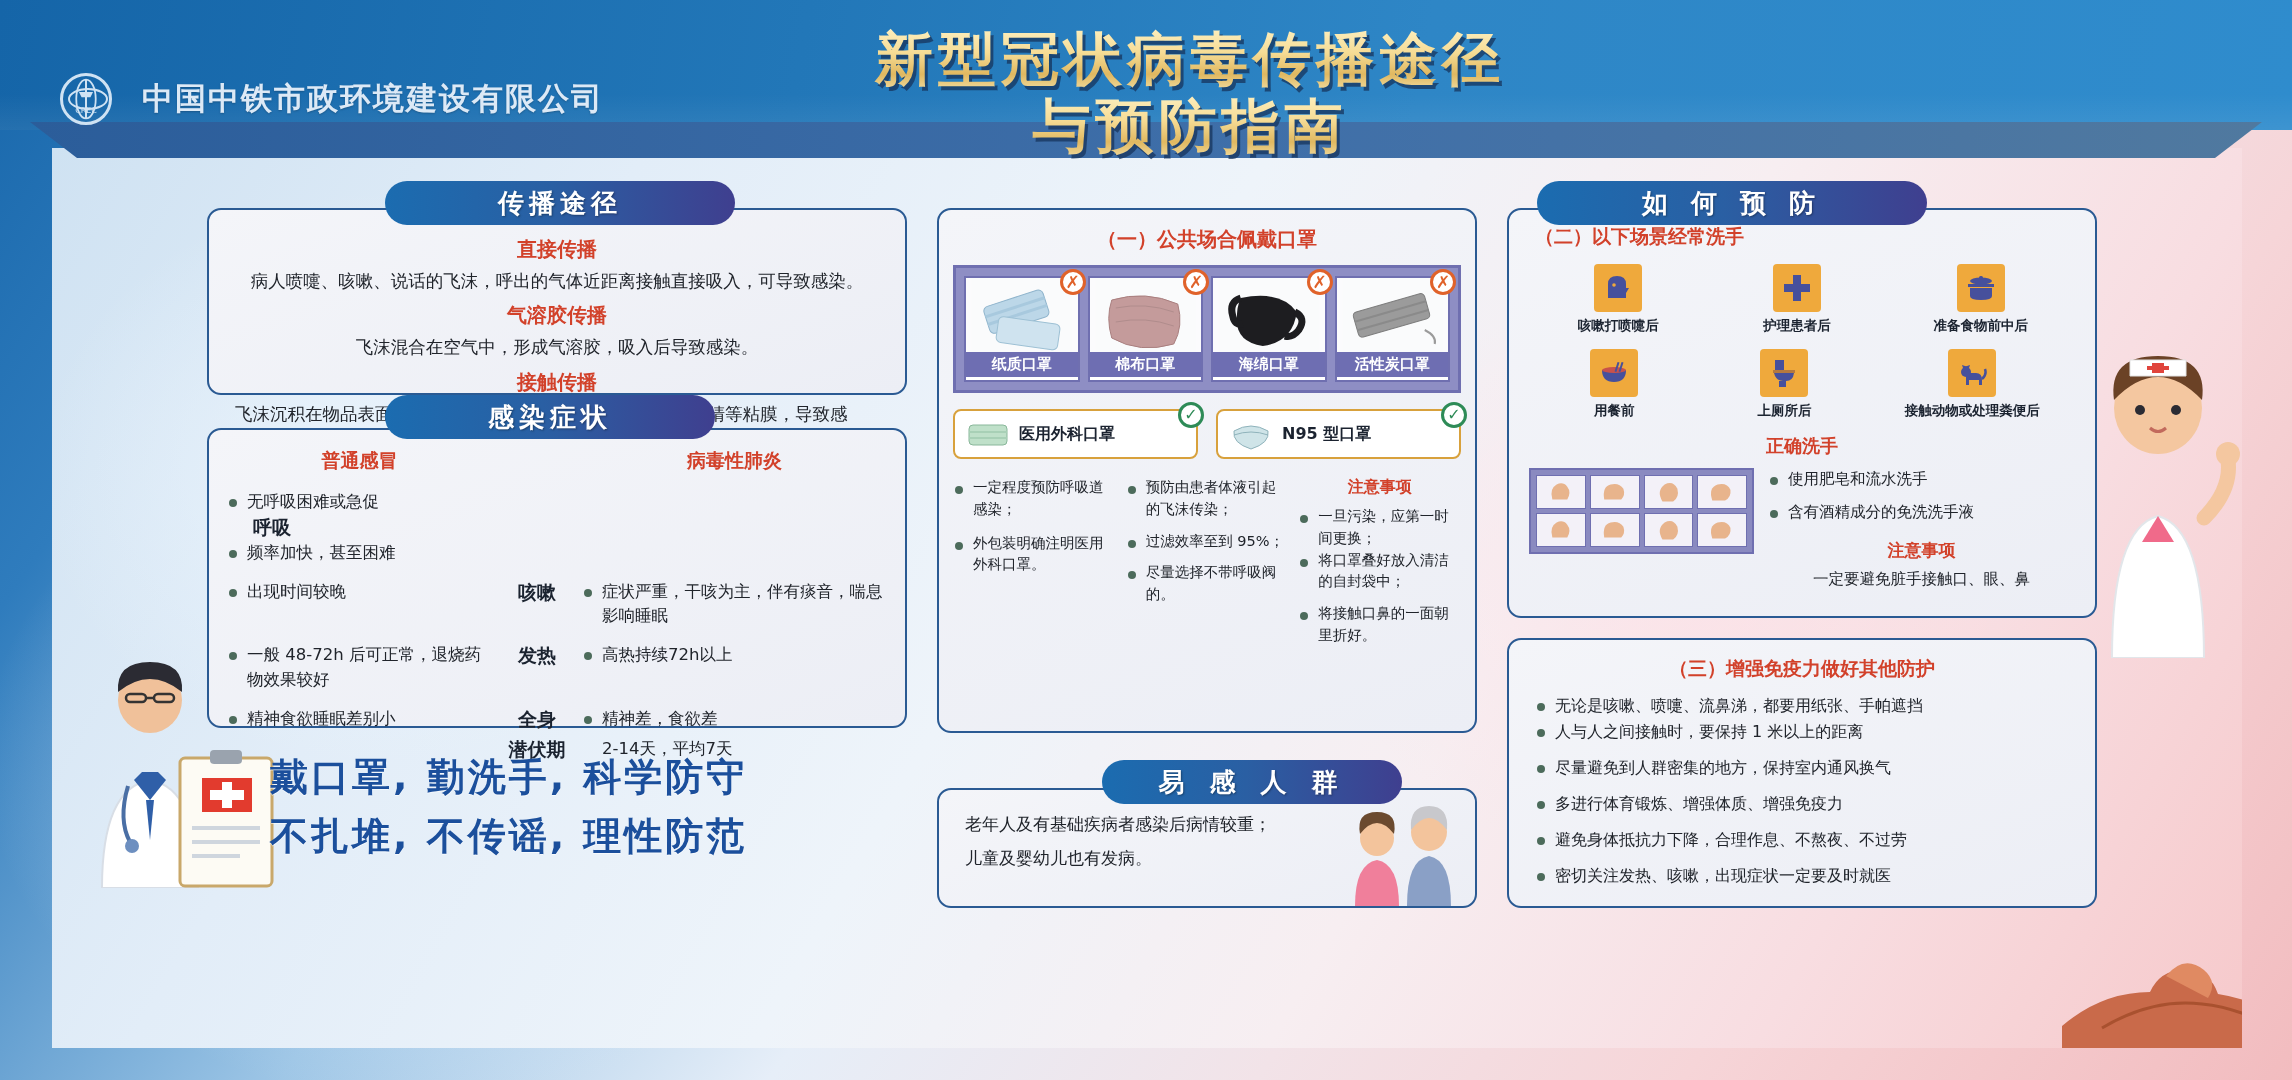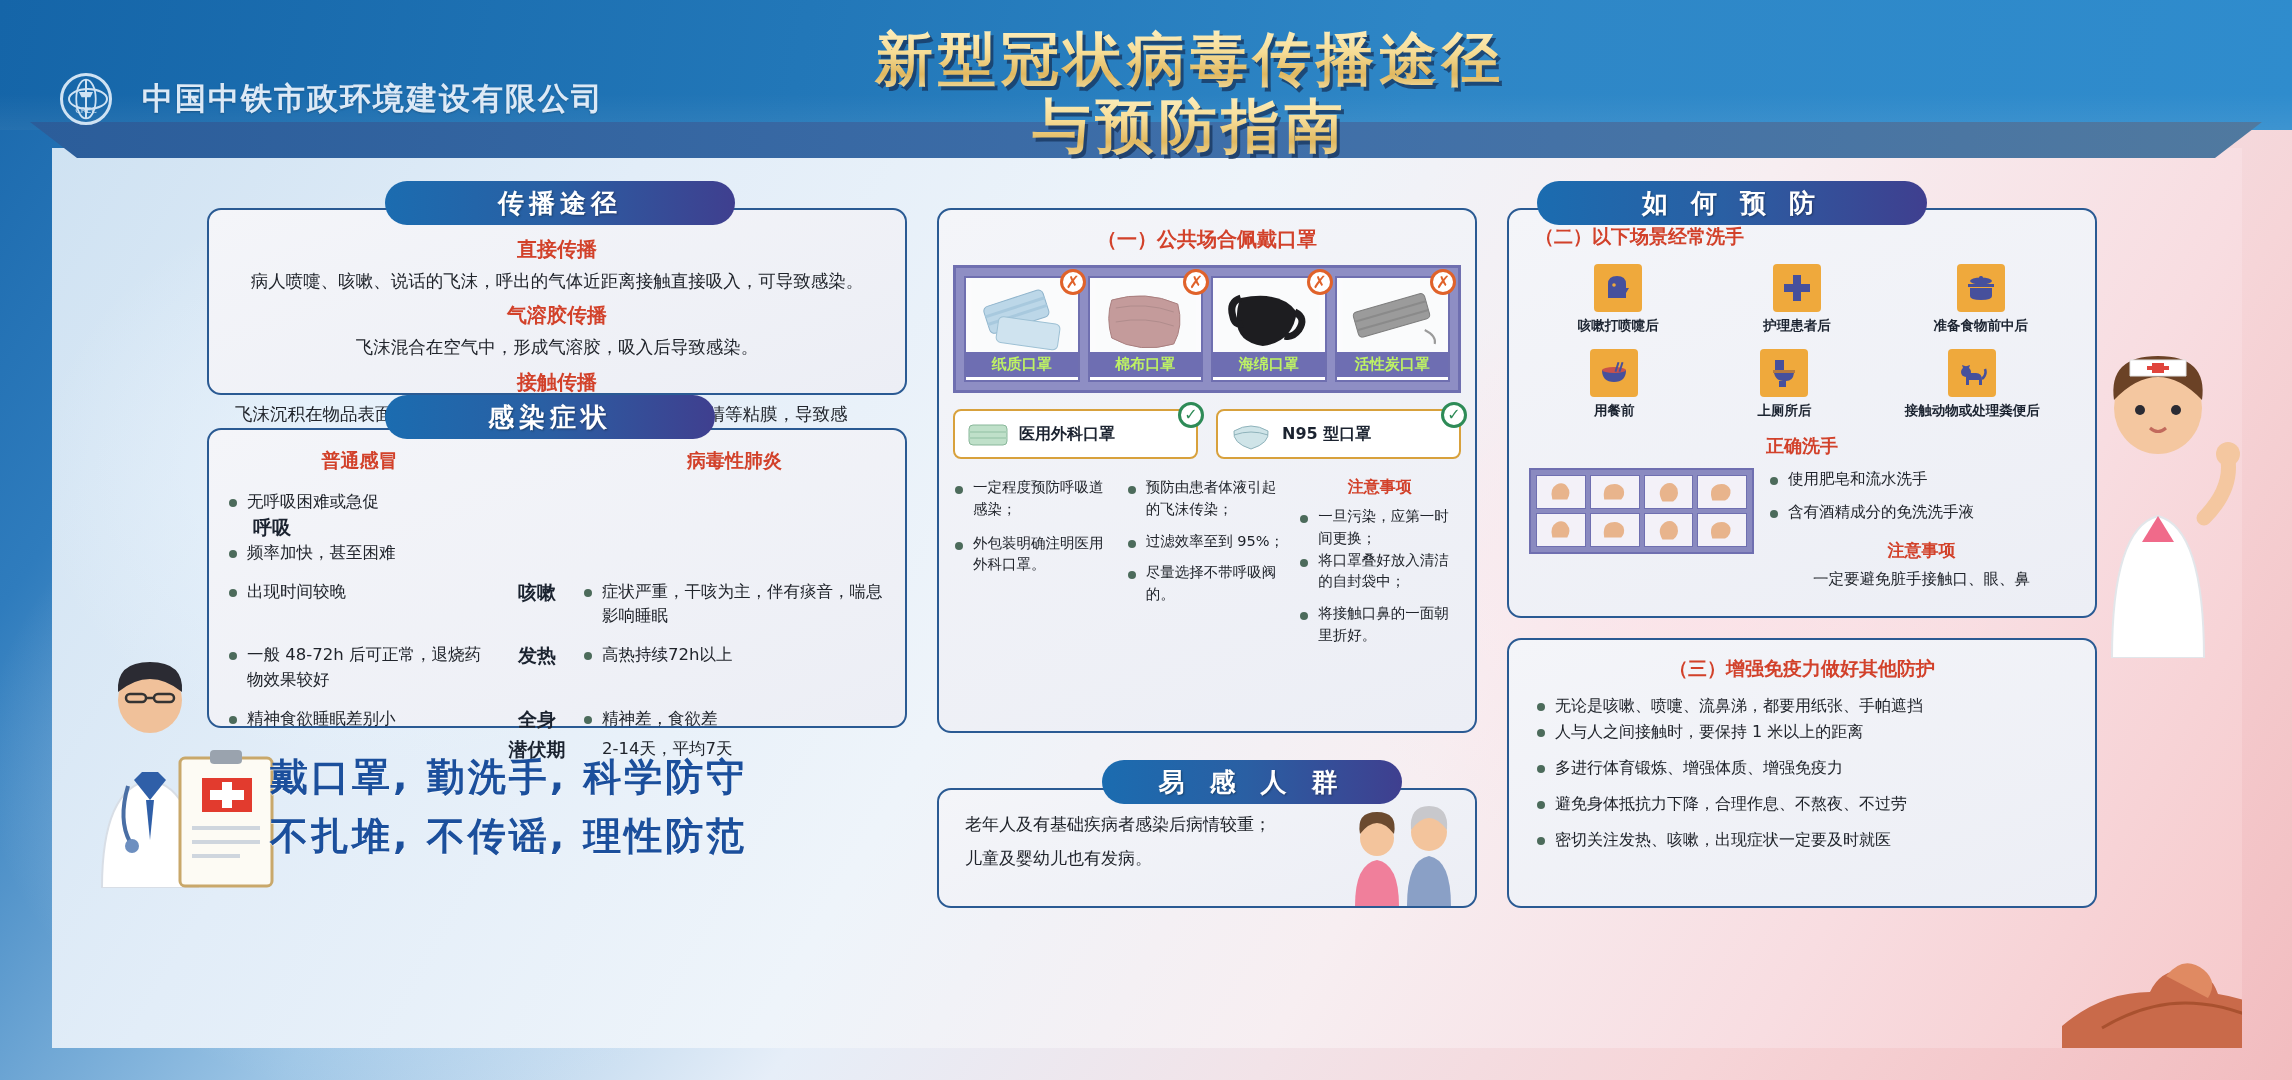--- a/index.html
+++ b/index.html
@@ -92,21 +92,21 @@
   .bullet:before{
     content:""; position:absolute; left:2px; top:9px; width:8px;height:8px;border-radius:50%;
     background:#4c6b5b;
   }
   
   .maskgrid{
     position:absolute; background:#8e8ec4; border:3px solid #6f6fb0; display:flex; gap:8px; padding:8px;
   }
   .maskcell{ flex:1; background:#fff; border:2px solid #6f6fb0; position:relative; display:flex; flex-direction:column;}
   .maskimg{ height:74px; background:#fbfbfd; position:relative; overflow:hidden;}
-  .maskcap{ text-align:center; font-size:15px; color:#bef264; background:#6e6eb2; padding:3px 0; font-weight:bold;}
+  .maskcap{ text-align:center; font-size:15px; color:#ffffff; background:#6e6eb2; padding:3px 0; font-weight:bold;}
   .xmark{
     position:absolute; right:-8px; top:-9px; width:26px;height:26px;border-radius:50%;
     background:#fff; border:3px solid #e0622a; color:#e0622a; font-size:17px; font-weight:bold;
     display:flex;align-items:center;justify-content:center; z-index:3; line-height:1;
   }
   .okmark{
     position:absolute; right:-8px; top:-9px; width:26px;height:26px;border-radius:50%;
     background:#fff; border:3px solid #2e8b57; color:#2e8b57; font-size:16px; font-weight:bold;
     display:flex;align-items:center;justify-content:center; z-index:3;line-height:1;
   }
@@ -497,20 +497,21 @@
           <div class="redhead" style="font-size:17px;margin-top:14px;">注意事项</div>
           <div class="body-cn" style="font-size:15.5px;margin-top:6px;text-align:center;">一定要避免脏手接触口、眼、鼻</div>
         </div>
       </div>
     </div>
 
     <div class="card" style="left:1455px;top:490px;width:590px;height:270px;padding:16px 26px;">
       <div class="redhead" style="font-size:19px;">（三）增强免疫力做好其他防护</div>
       <div class="bullet body-cn" style="font-size:16px;margin-top:12px;">无论是咳嗽、喷嚏、流鼻涕，都要用纸张、手帕遮挡</div>
       <div class="bullet body-cn" style="font-size:16px;margin-top:2px;">人与人之间接触时，要保持 1 米以上的距离</div>
+      <div class="bullet body-cn" style="font-size:16px;margin-top:12px;">尽量避免到人群密集的地方，保持室内通风换气</div>
       <div class="bullet body-cn" style="font-size:16px;margin-top:12px;">多进行体育锻炼、增强体质、增强免疫力</div>
       <div class="bullet body-cn" style="font-size:16px;margin-top:12px;">避免身体抵抗力下降，合理作息、不熬夜、不过劳</div>
       <div class="bullet body-cn" style="font-size:16px;margin-top:12px;">密切关注发热、咳嗽，出现症状一定要及时就医</div>
     </div>
 
     <svg class="figure" style="left:2020px;top:190px;width:180px;height:320px;" viewBox="0 0 180 320">
       <ellipse cx="86" cy="70" rx="44" ry="46" fill="#f4c7a0"></ellipse>
       <path d="M42 62 q44 -46 88 0 q6 -44 -44 -44 q-50 0 -44 44z" fill="#6b4226"></path>
       <path d="M58 22 h56 v16 h-56z" fill="#fff" stroke="#e2e2e2"></path>
       <path d="M80 25 h12 v10 h-12z M75 28 h22 v4 h-22z" fill="#e0443c"></path>

